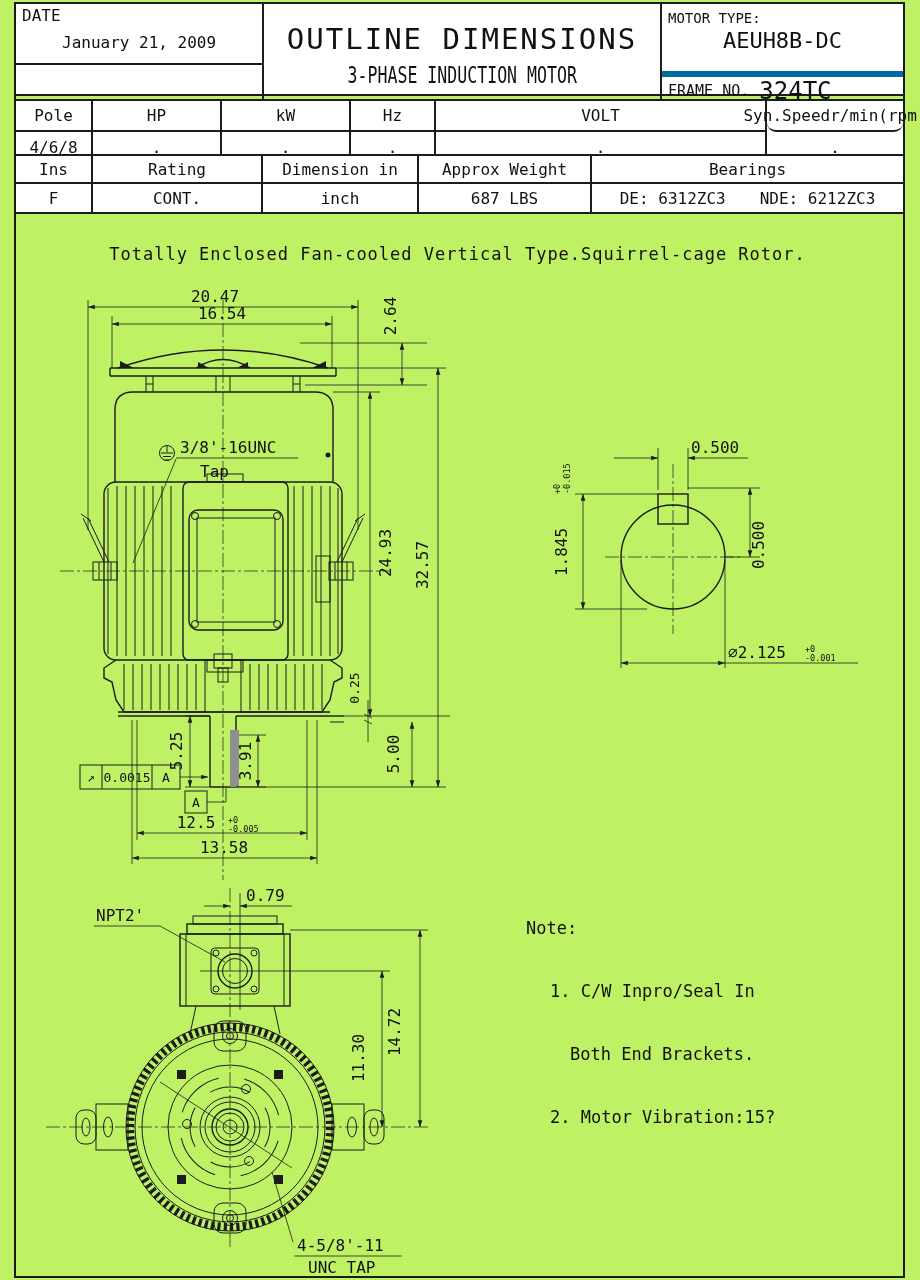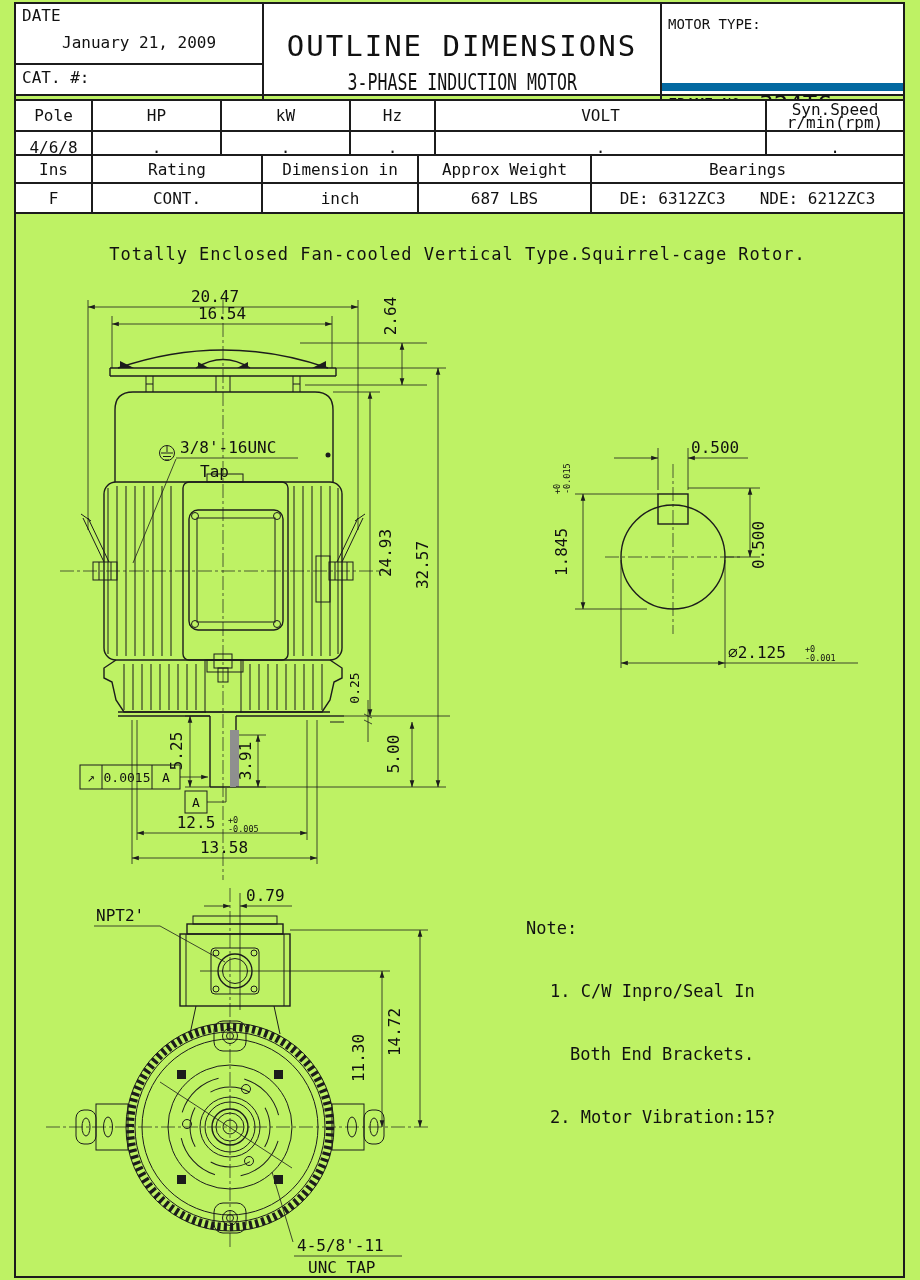--- a/index.html
+++ b/index.html
@@ -10,32 +10,32 @@
   
   .hdr{left:14px;top:2px;width:887px;height:90px;display:grid;grid-template-columns:248px 398px 241px;border:2px solid #1c1c1c;background:#fff;}
   .hdr .col{border-right:2px solid #1c1c1c;display:flex;flex-direction:column;}
   .hdr .col:last-child{border-right:none;}
   .cell-date{height:55px;border-bottom:2px solid #1c1c1c;padding:2px 6px;font-size:16px;}
   .cell-date .val{margin:8px 0 0 40px;font-size:16px;}
   .cell-cat{flex:1;padding:3px 6px;font-size:16px;}
   .cell-title{justify-content:center;align-items:center;text-align:center;}
   .t-main{font-size:29px;letter-spacing:2px;white-space:nowrap;}
   .t-sub{font-size:23px;white-space:nowrap;transform:scaleX(.72);transform-origin:center;margin-top:6px;}
-  .cell-mtype{height:55px;border-bottom:8px solid #0369a1;padding:12px 6px;}
+  .cell-mtype{height:55px;border-bottom:6px solid #0369a1;padding:6px 6px;}
   .mt-lab{font-size:14px;}
   .mt-val{font-size:22px;text-align:center;margin-top:2px;}
   .cell-frame{flex:1;display:flex;align-items:center;padding:0 6px;gap:10px;}
   .fr-lab{font-size:15px;}
   .fr-val{font-size:24px;}
   
   .tbl{left:14px;width:887px;border:2px solid #1c1c1c;display:grid;background:#fff;}
   .tbl .c{border-right:2px solid #1c1c1c;border-bottom:2px solid #1c1c1c;display:flex;align-items:center;justify-content:center;font-size:16px;white-space:pre;}
   .tbl .c.lastcol{border-right:none;}
   .tbl .c.lastrow{border-bottom:none;}
-  .syn{flex-direction:column;font-size:12px;line-height:13px;}
+  .syn{font-size:12px;line-height:13px;border-radius:9px;}
   .bear{gap:34px;}
   .desc{left:14px;top:244px;width:887px;text-align:center;font-size:17px;letter-spacing:1px;}
   
   .note{left:526px;top:876px;font-size:17px;line-height:21px;white-space:pre;}
   .note .in1{margin-left:24px;}
   .note .in2{margin-left:44px;}
   
   svg text{font-family:"DejaVu Sans Mono","Liberation Mono",monospace;fill:#111;}
   .o{fill:none;stroke:#1c1c1c;stroke-width:1.4;}
   .o2{fill:none;stroke:#1c1c1c;stroke-width:1;}
@@ -50,29 +50,29 @@
 
 <div id="page">
   <div class="abs sheet-border"></div>
 
   <div class="abs hdr">
     <div class="col">
       <div class="cell-date">
         <div>DATE</div>
         <div class="val">January 21, 2009</div>
       </div>
-      <div class="cell-cat">CAT. #:</div>
     </div>
     <div class="col cell-title">
       <div class="t-main">OUTLINE DIMENSIONS</div>
       <div class="t-sub">3-PHASE INDUCTION MOTOR</div>
     </div>
     <div class="col">
       <div class="cell-mtype">
         <div class="mt-lab">MOTOR TYPE:</div>
+        <div class="mt-val">AEUH8B-DC</div>
       </div>
       <div class="cell-frame">
         <span class="fr-lab">FRAME NO.</span>
         <span class="fr-val">324TC</span>
       </div>
     </div>
   </div>
 
   <div class="abs tbl" style="top:99px;grid-template-columns:77px 129px 129px 85px 331px 136px;grid-template-rows:31px 31px;">
     <div class="c">Pole</div>

